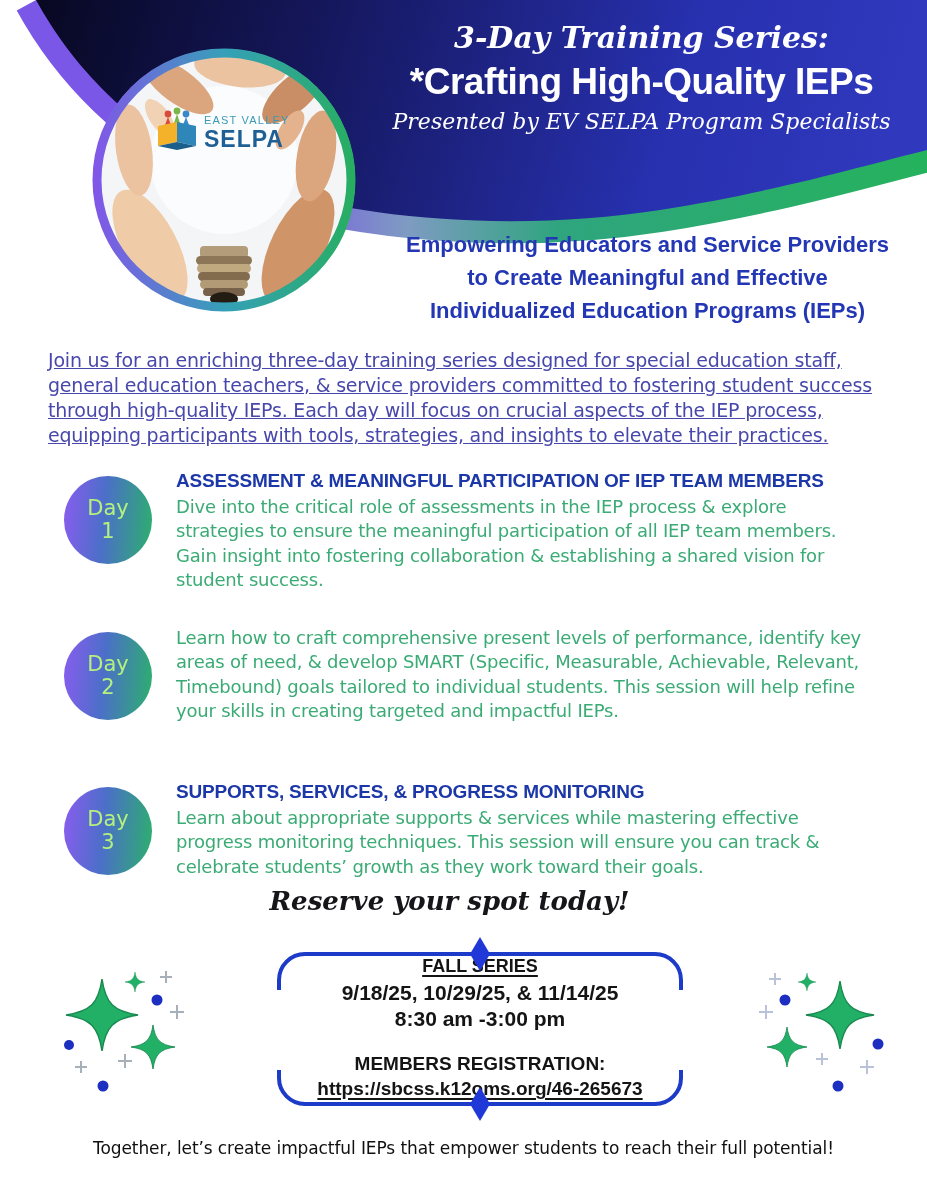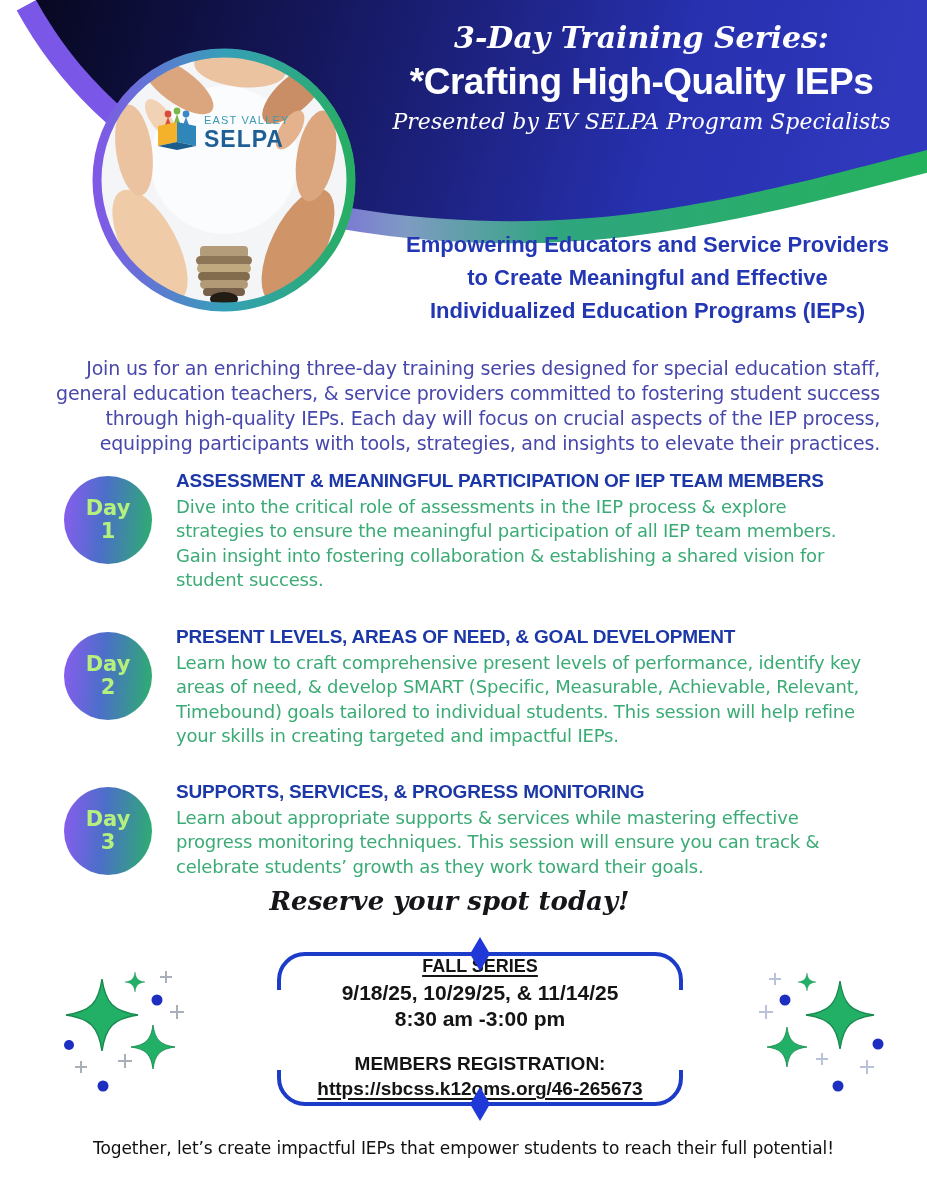--- a/index.html
+++ b/index.html
@@ -13,32 +13,32 @@
   .hdr-title{font-family:"Liberation Sans",sans-serif;font-weight:bold;font-size:37px;
              letter-spacing:-0.5px;margin-top:6px;}
   .hdr-presented{font-family:"DejaVu Serif",serif;font-style:italic;font-size:22px;margin-top:6px;}
 
   
   .subtitle{position:absolute;left:360px;top:228px;width:575px;text-align:center;
             color:#2336b4;font-family:"Liberation Sans",sans-serif;font-weight:bold;
             font-size:22px;line-height:1.5;}
 
   
-  .intro{position:absolute;left:48px;top:356px;width:832px;text-align:right;
-         color:#4747ac;font-size:19px;line-height:1.32;letter-spacing:-0.2px;}
+  .intro{position:absolute;left:48px;top:348px;width:832px;text-align:left;
+         color:#4747ac;font-size:19px;line-height:1.32;letter-spacing:-0.2px;text-decoration:underline;}
 
   
   .day-row{position:absolute;left:64px;width:810px;display:flex;gap:24px;align-items:flex-start;}
   .day-row.d1{top:470px;}
   .day-row.d2{top:626px;}
   .day-row.d3{top:781px;}
   .day-circle{flex:none;width:88px;height:88px;border-radius:50%;margin-top:6px;
               background:linear-gradient(95deg,#8a5cf0 0%,#4b6fc8 45%,#2cb06c 100%);
               display:flex;flex-direction:column;align-items:center;justify-content:center;
-              color:#b5f07f;font-weight:bold;font-size:21px;line-height:1.1;}
+              color:#b5f07f;font-weight:normal;font-size:21px;line-height:1.1;}
   .day-text{width:700px;}
   .day-title{margin:0 0 3px 0;color:#1c37a8;font-family:"Liberation Sans",sans-serif;
              font-weight:bold;font-size:19px;letter-spacing:-0.2px;}
   .day-desc{margin:0;color:#3aab74;font-size:18px;line-height:1.36;letter-spacing:-0.2px;}
 
   
   .reserve{position:absolute;left:0;top:886px;width:899px;text-align:center;color:#15151a;
            font-family:"DejaVu Serif",serif;font-style:italic;font-weight:600;font-size:26px;}
   .regbox{position:absolute;left:277px;top:952px;width:406px;height:154px;
           border:4px solid #1c3bc8;border-radius:28px;box-sizing:border-box;
@@ -173,21 +173,20 @@
       <p class="day-desc">Dive into the critical role of assessments in the IEP process &amp; explore strategies to ensure the meaningful participation of all IEP team members. Gain insight into fostering collaboration &amp; establishing a shared vision for student success.</p>
     </div>
   </div>
 
   <div class="day-row d2">
     <div class="day-circle">
       <span>Day</span>
       <span>2</span>
     </div>
     <div class="day-text">
-      <h3 class="day-title">PRESENT LEVELS, AREAS OF NEED, &amp; GOAL DEVELOPMENT</h3>
       <p class="day-desc">Learn how to craft comprehensive present levels of performance, identify key areas of need, &amp; develop SMART (Specific, Measurable, Achievable, Relevant, Timebound) goals tailored to individual students. This session will help refine your skills in creating targeted and impactful IEPs.</p>
     </div>
   </div>
 
   <div class="day-row d3">
     <div class="day-circle">
       <span>Day</span>
       <span>3</span>
     </div>
     <div class="day-text">

